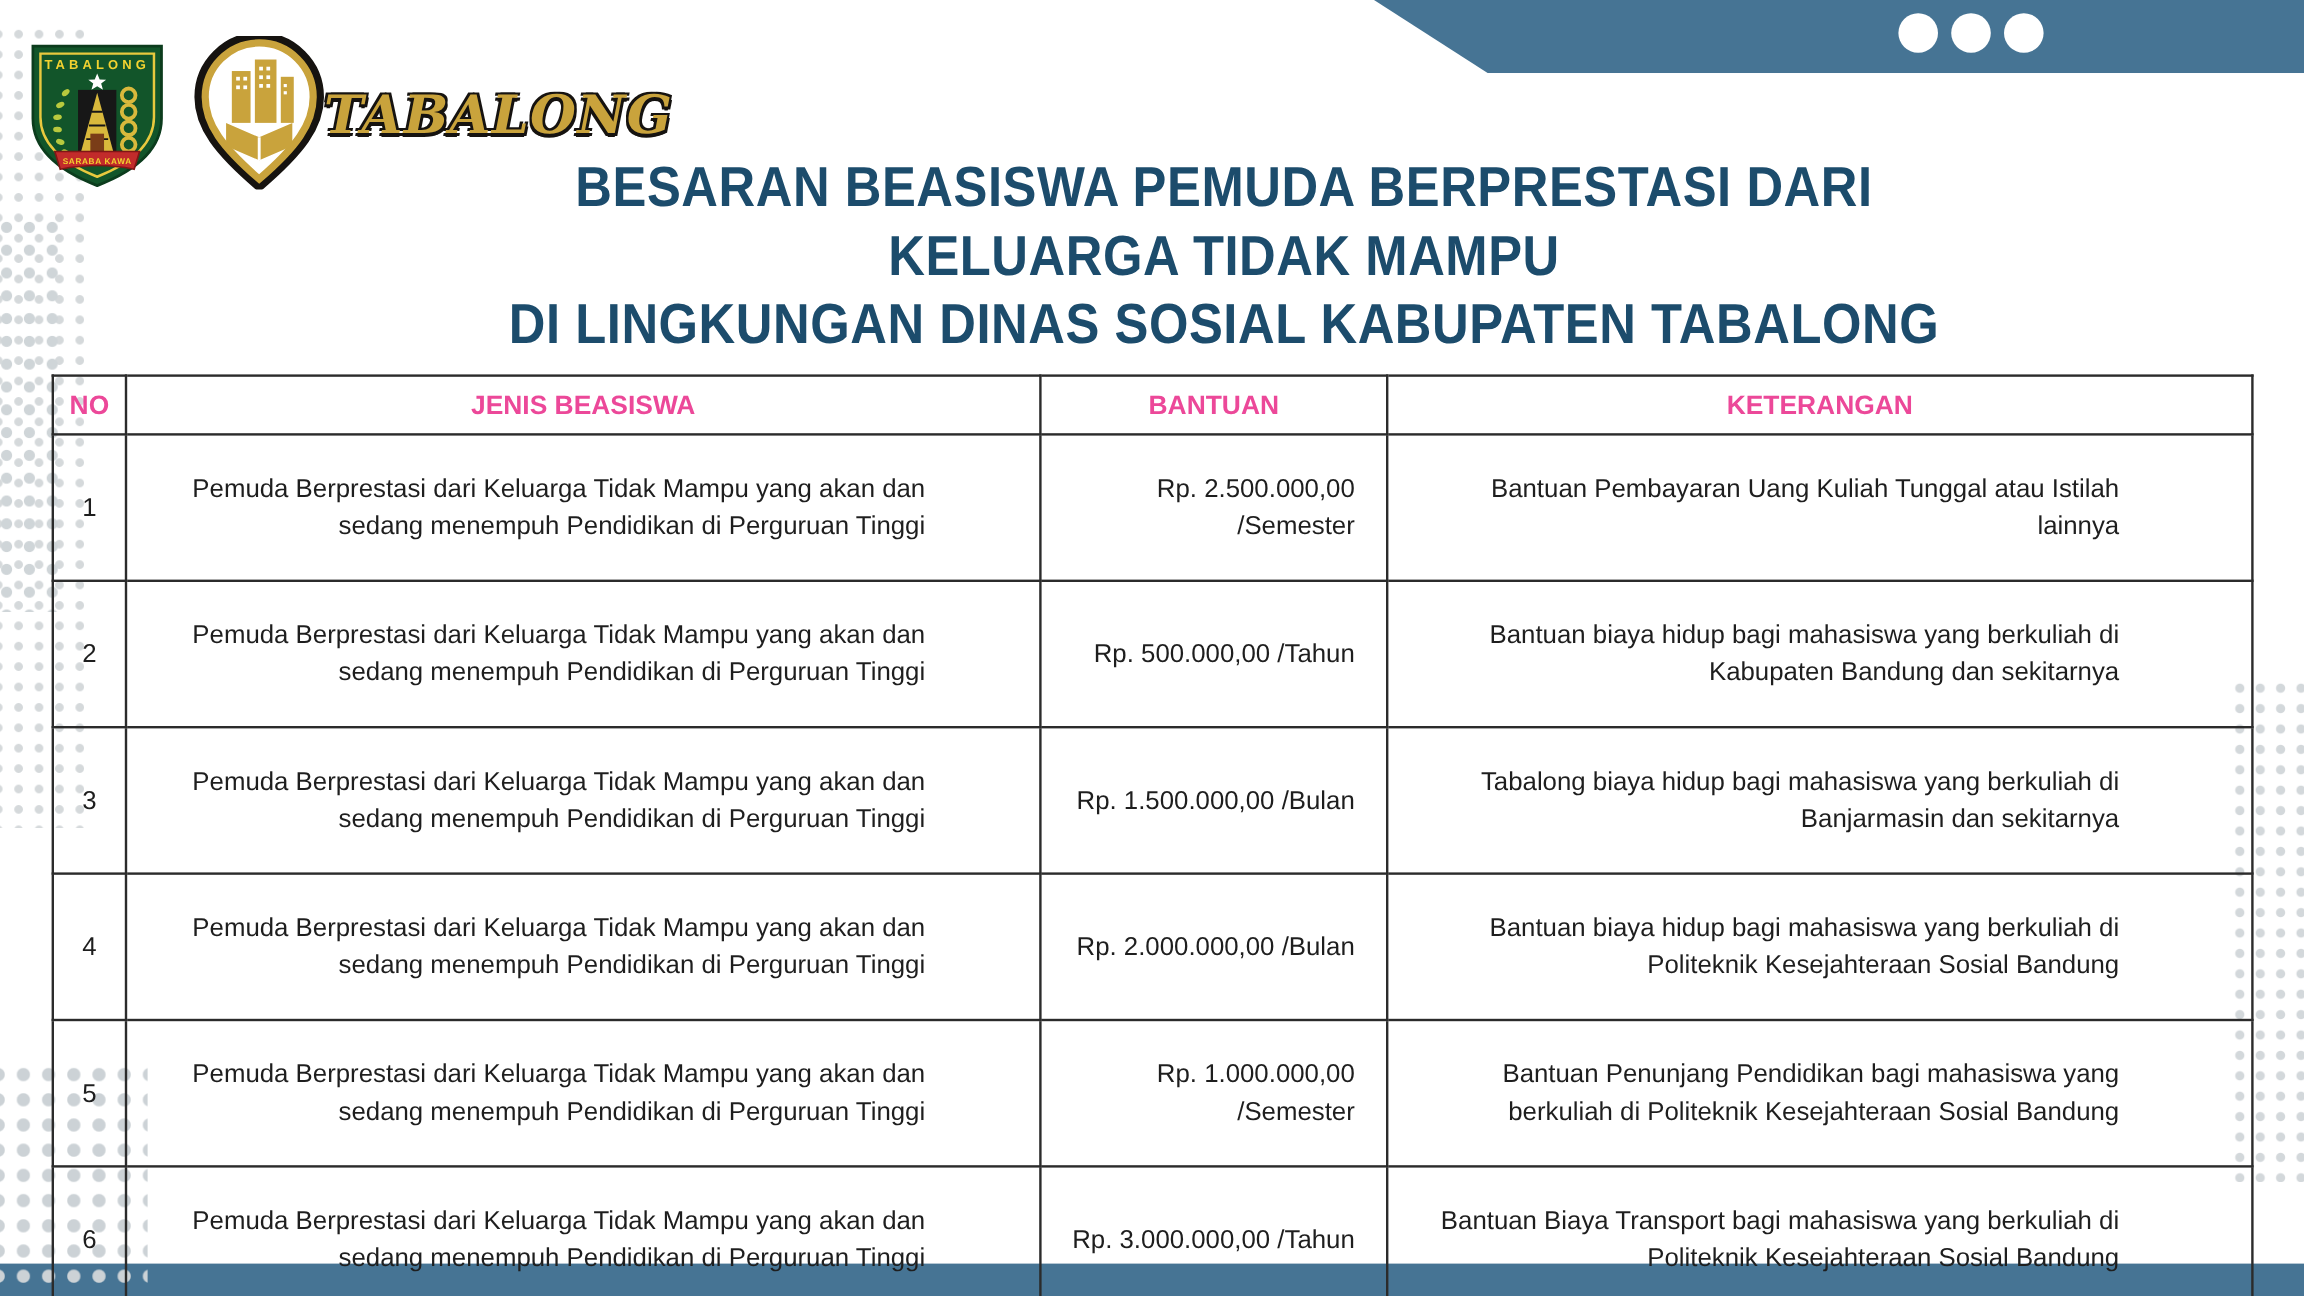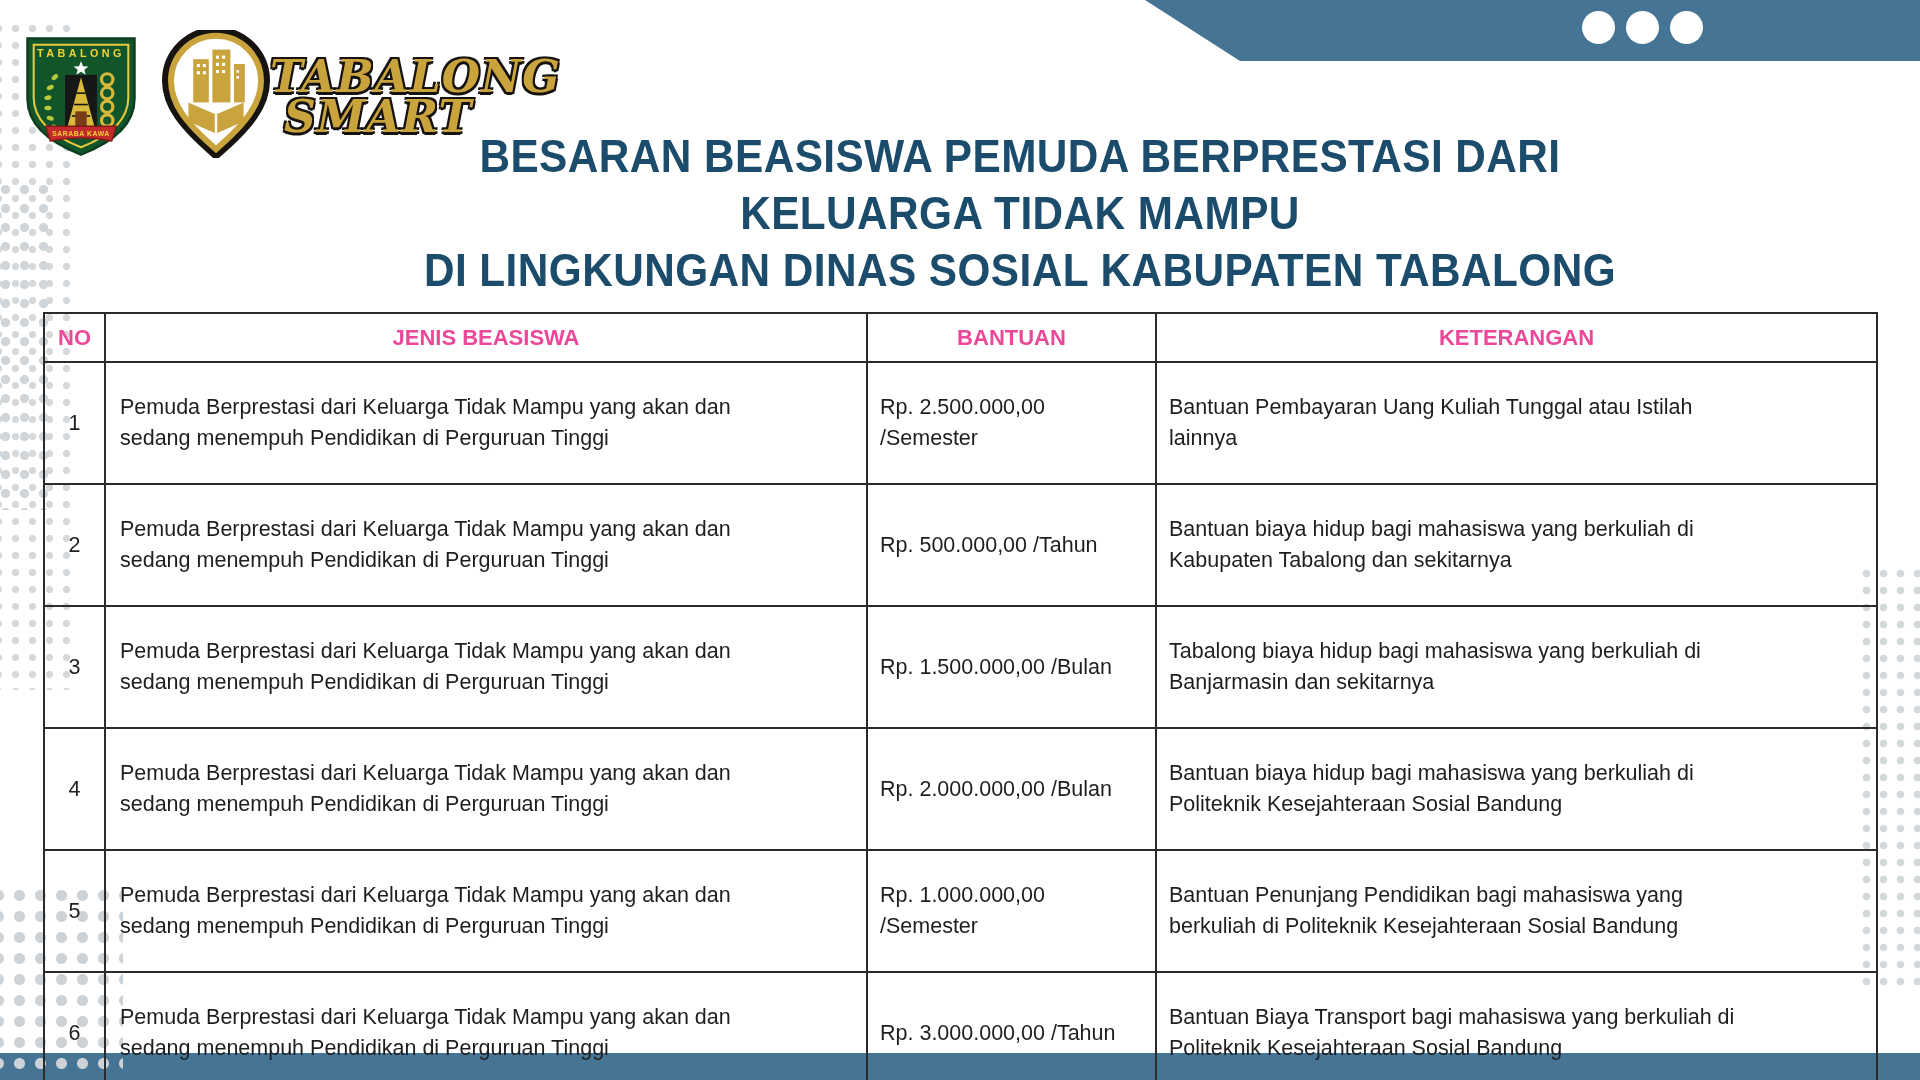--- a/index.html
+++ b/index.html
@@ -65,21 +65,21 @@
     transform:scaleX(.9);transform-origin:50% 0;
     letter-spacing:.5px;
   }
   
   .scholarship-table{
     position:absolute;left:43px;top:312px;width:1833px;height:700px;
     border-collapse:collapse;table-layout:fixed;
     font-size:21.5px;
   }
   .scholarship-table th,.scholarship-table td{
-    border:2px solid #2b2b2b;vertical-align:middle;
+    border:2px solid #2b2b2b;vertical-align:middle;text-align:right;
   }
   .scholarship-table th{
     font-size:22px;font-weight:bold;text-align:center;height:45px;color:#ec4899;
   }
   .scholarship-table td{height:104px;line-height:1.42;color:#1e1e1e;}
   td.c-no{text-align:center;}
   td.c-jenis{padding:8px 95px 8px 14px;}
   td.c-bantuan{padding:8px 26px 8px 12px;}
   td.c-ket{padding:8px 110px 8px 12px;}
 </style>
@@ -153,21 +153,20 @@
           <rect x="55" y="27" width="2.6" height="2.6"></rect>
         <rect x="50" y="33" width="2.6" height="2.6"></rect>
           <rect x="55" y="33" width="2.6" height="2.6"></rect>
         <rect x="67" y="33" width="2.2" height="2.2"></rect>
           <rect x="67" y="38" width="2.2" height="2.2"></rect>
       </g>
       <line x1="50" y1="70" x2="50" y2="86" stroke="#ffffff" stroke-width="2"></line>
     </svg>
     <div class="smart-text">
       <div class="l1">TABALONG</div>
-      <div class="l2">SMART</div>
     </div>
   </div>
 </div>
 
 <div class="title-block">
   <div>BESARAN BEASISWA PEMUDA BERPRESTASI DARI</div>
   <div>KELUARGA TIDAK MAMPU</div>
   <div>DI LINGKUNGAN DINAS SOSIAL KABUPATEN TABALONG</div>
 </div>
 
@@ -190,21 +189,21 @@
     <tr>
       <td class="c-no">1</td>
       <td class="c-jenis">Pemuda Berprestasi dari Keluarga Tidak Mampu yang akan dan sedang menempuh Pendidikan di Perguruan Tinggi</td>
       <td class="c-bantuan">Rp. 2.500.000,00 /Semester</td>
       <td class="c-ket">Bantuan Pembayaran Uang Kuliah Tunggal atau Istilah lainnya</td>
     </tr>
     <tr>
       <td class="c-no">2</td>
       <td class="c-jenis">Pemuda Berprestasi dari Keluarga Tidak Mampu yang akan dan sedang menempuh Pendidikan di Perguruan Tinggi</td>
       <td class="c-bantuan">Rp. 500.000,00 /Tahun</td>
-      <td class="c-ket">Bantuan biaya hidup bagi mahasiswa yang berkuliah di Kabupaten Tabalong dan sekitarnya</td>
+      <td class="c-ket">Bantuan biaya hidup bagi mahasiswa yang berkuliah di Kabupaten Bandung dan sekitarnya</td>
     </tr>
     <tr>
       <td class="c-no">3</td>
       <td class="c-jenis">Pemuda Berprestasi dari Keluarga Tidak Mampu yang akan dan sedang menempuh Pendidikan di Perguruan Tinggi</td>
       <td class="c-bantuan">Rp. 1.500.000,00 /Bulan</td>
       <td class="c-ket">Tabalong biaya hidup bagi mahasiswa yang berkuliah di Banjarmasin dan sekitarnya</td>
     </tr>
     <tr>
       <td class="c-no">4</td>
       <td class="c-jenis">Pemuda Berprestasi dari Keluarga Tidak Mampu yang akan dan sedang menempuh Pendidikan di Perguruan Tinggi</td>

